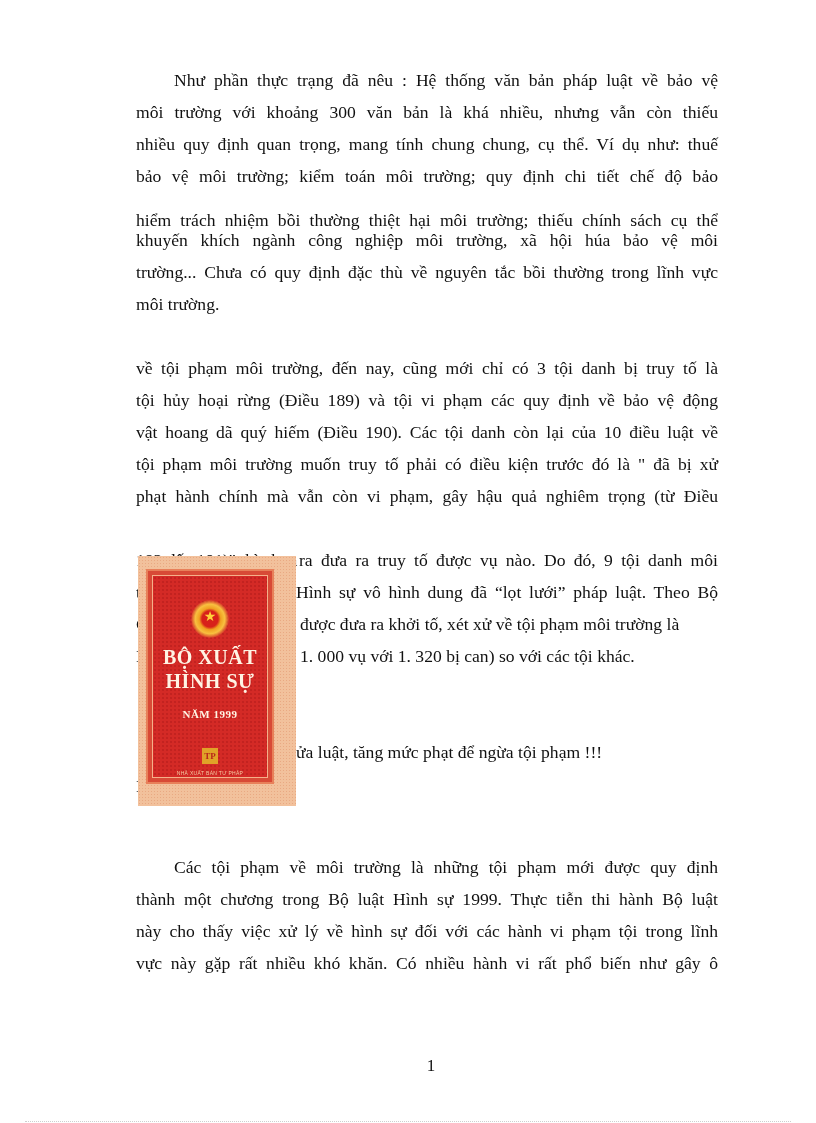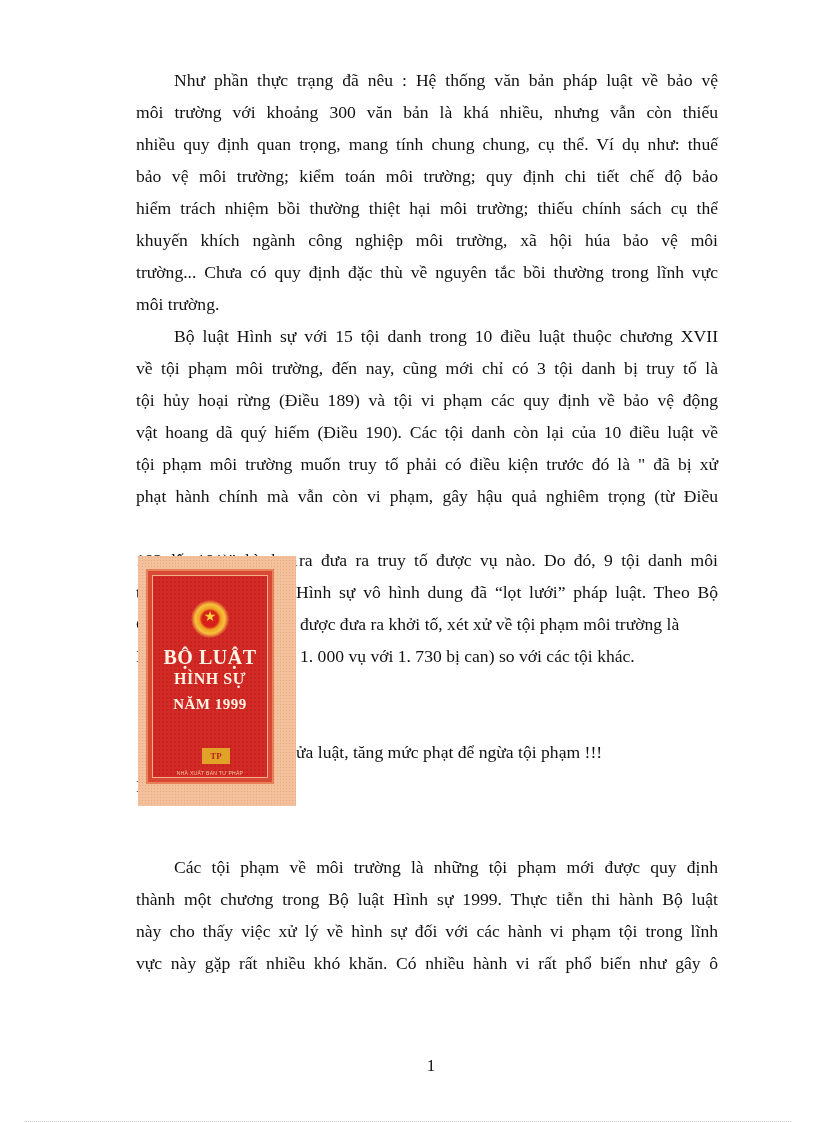--- a/index.html
+++ b/index.html
@@ -27,69 +27,68 @@
                   background-image: radial-gradient(#b81e1c 0.6px, transparent 0.9px);
                   background-size: 4px 4px; }
     .emblem { position: absolute; left: 50%; top: 24px; width: 38px; height: 38px; margin-left: -19px;
               border-radius: 50%;
               background: radial-gradient(circle, #d8201a 0 30%, #f0a020 40%, #f8c040 55%, rgba(248,192,64,0) 72%); }
     .emblem-star { position: absolute; left: 0; right: 0; top: 9px; text-align: center; color: #ffd23a;
                    font-size: 14px; line-height: 14px; font-family: "DejaVu Sans", sans-serif; }
     .book-title { position: absolute; left: 0; right: 0; text-align: center; color: #fff4e4;
                   font-family: "Liberation Serif", serif; font-weight: bold; letter-spacing: 0.5px; }
     .bt1 { top: 70px; font-size: 20px; }
-    .bt2 { top: 94px; font-size: 16px; }
-    .bt3 { top: 120px; font-size: 15px; font-weight: bold; }
-    .publisher-logo { position: absolute; left: 50%; margin-left: -8px; top: 172px; width: 28px; height: 16px;
+    .bt2 { top: 94px; font-size: 20px; }
+    .bt3 { top: 132px; font-size: 11px; font-weight: bold; }
+    .publisher-logo { position: absolute; left: 50%; margin-left: -8px; top: 172px; width: 16px; height: 16px;
                       background: #e0a228; color: #b8261a; font-size: 9px; line-height: 16px;
                       text-align: center; font-weight: bold; font-family: "Liberation Serif", serif; }
     .publisher-name { position: absolute; left: 0; right: 0; top: 194px; text-align: center;
                       color: #f3c9a0; font-size: 5px; font-family: "Liberation Sans", sans-serif;
                       letter-spacing: 0.3px; }
   </style>
 </head>
 <body>
 
 <div class="page">
 
   <div class="line indent justify" style="top:70px">Như phần thực trạng đã nêu : Hệ thống văn bản pháp luật về bảo vệ</div>
   <div class="line justify" style="top:102px">môi trường với khoảng 300 văn bản là khá nhiều, nhưng vẫn còn thiếu</div>
   <div class="line justify" style="top:134px">nhiều quy định quan trọng, mang tính chung chung, cụ thể. Ví dụ như: thuế</div>
   <div class="line justify" style="top:166px">bảo vệ môi trường; kiểm toán môi trường; quy định chi tiết chế độ bảo</div>
-  <div class="line justify" style="top:198px">hiểm trách nhiệm bồi thường thiệt hại môi trường; thiếu chính sách cụ thể</div>
+  <div class="line justify" style="top:210px">hiểm trách nhiệm bồi thường thiệt hại môi trường; thiếu chính sách cụ thể</div>
   <div class="line justify" style="top:230px">khuyến khích ngành công nghiệp môi trường, xã hội húa bảo vệ môi</div>
   <div class="line justify" style="top:262px">trường... Chưa có quy định đặc thù về nguyên tắc bồi thường trong lĩnh vực</div>
   <div class="line" style="top:294px">môi trường.</div>
 
-  <div class="line indent justify" style="top:326px">Bộ luật Hình sự với 15 tội danh trong 10 điều luật thuộc chương XVII</div>
   <div class="line justify" style="top:358px">về tội phạm môi trường, đến nay, cũng mới chỉ có 3 tội danh bị truy tố là</div>
   <div class="line justify" style="top:390px">tội hủy hoại rừng (Điều 189) và tội vi phạm các quy định về bảo vệ động</div>
   <div class="line justify" style="top:422px">vật hoang dã quý hiếm (Điều 190). Các tội danh còn lại của 10 điều luật về</div>
   <div class="line justify" style="top:486px">phạt hành chính mà vẫn còn vi phạm, gây hậu quả nghiêm trọng (từ Điều</div>
   <div class="line justify" style="top:454px">tội phạm môi trường muốn truy tố phải có điều kiện trước đó là " đã bị xử</div>
 
   <div class="line" style="top:550px; left:136px; width:150px">182 đến 191)" thì chưa</div>
   <div class="line justify" style="top:550px; left:299px; width:419px">ra đưa ra truy tố được vụ nào. Do đó, 9 tội danh môi</div>
   <div class="line" style="top:582px; left:136px; width:10px">t</div>
   <div class="line justify" style="top:582px; left:296px; width:422px">Hình sự vô hình dung đã “lọt lưới” pháp luật. Theo Bộ</div>
   <div class="line" style="top:614px; left:136px; width:10px">C</div>
   <div class="line" style="top:614px; left:300px; width:418px">được đưa ra khởi tố, xét xử về tội phạm môi trường là</div>
   <div class="line" style="top:646px; left:136px; width:10px">I</div>
-  <div class="line" style="top:646px; left:300px; width:418px">1. 000 vụ với 1. 730 bị can) so với các tội khác.</div>
+  <div class="line" style="top:646px; left:300px; width:418px">1. 000 vụ với 1. 320 bị can) so với các tội khác.</div>
 
   <div class="line" style="top:742px; left:296px; width:420px">ửa luật, tăng mức phạt để ngừa tội phạm !!!</div>
   <div class="line" style="top:776px; left:136px; width:10px">I</div>
 
   <div class="book">
     <div class="book-frame">
       <div class="book-inner">
         <div class="emblem">
           <div class="emblem-star">★</div>
         </div>
-        <div class="book-title bt1">BỘ LUẬT</div>
+        <div class="book-title bt1">BỘ XUẤT</div>
         <div class="book-title bt2">HÌNH SỰ</div>
         <div class="book-title bt3">NĂM 1999</div>
         <div class="publisher-logo">TP</div>
         <div class="publisher-name">NHÀ XUẤT BẢN TƯ PHÁP</div>
       </div>
     </div>
   </div>
 
   <div class="line indent justify" style="top:857px">Các tội phạm về môi trường là những tội phạm mới được quy định</div>
   <div class="line justify" style="top:889px">thành một chương trong Bộ luật Hình sự 1999. Thực tiễn thi hành Bộ luật</div>

